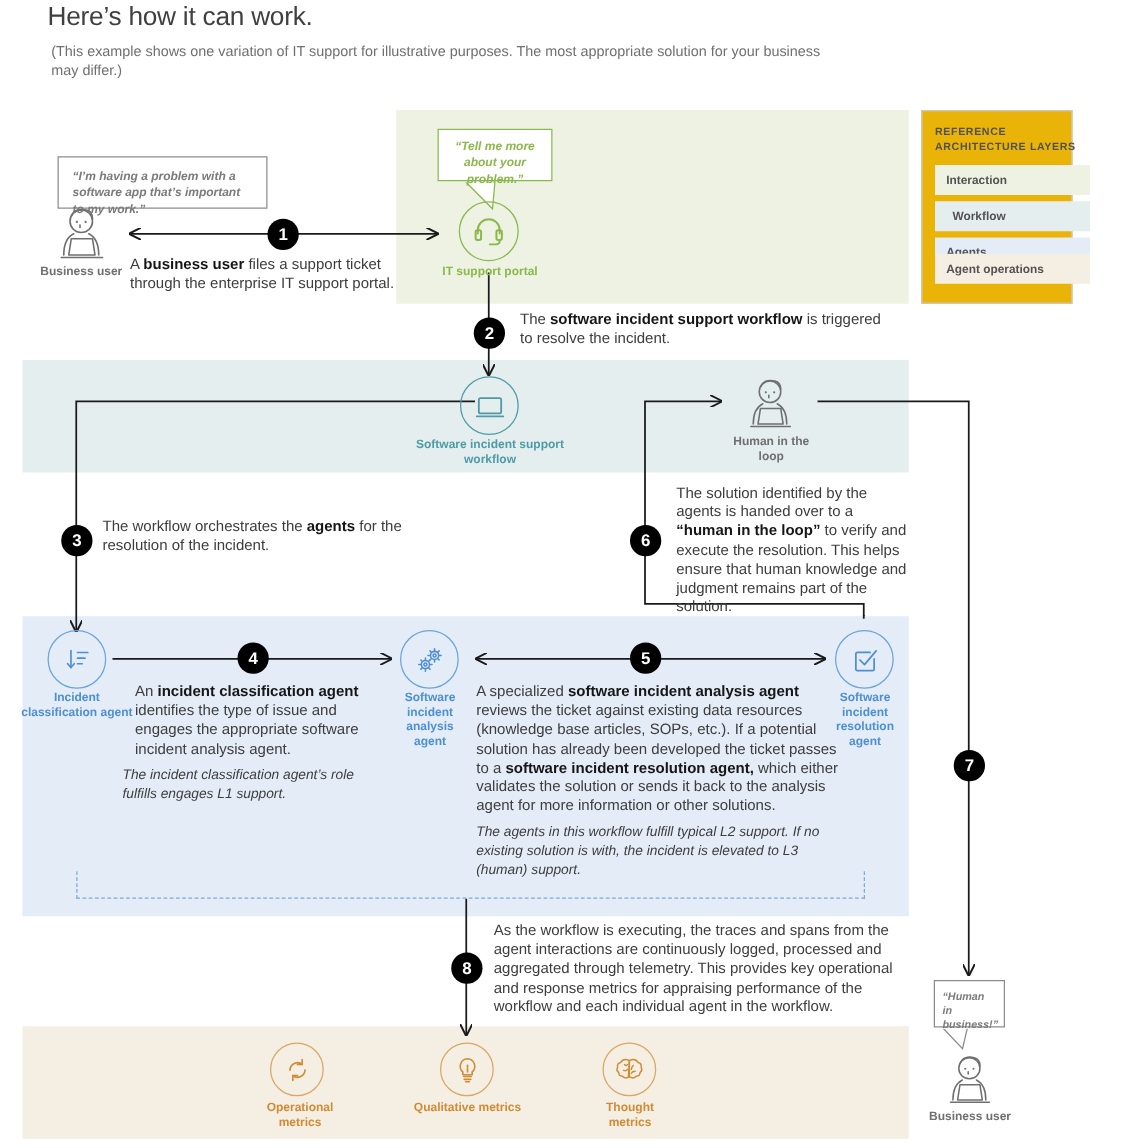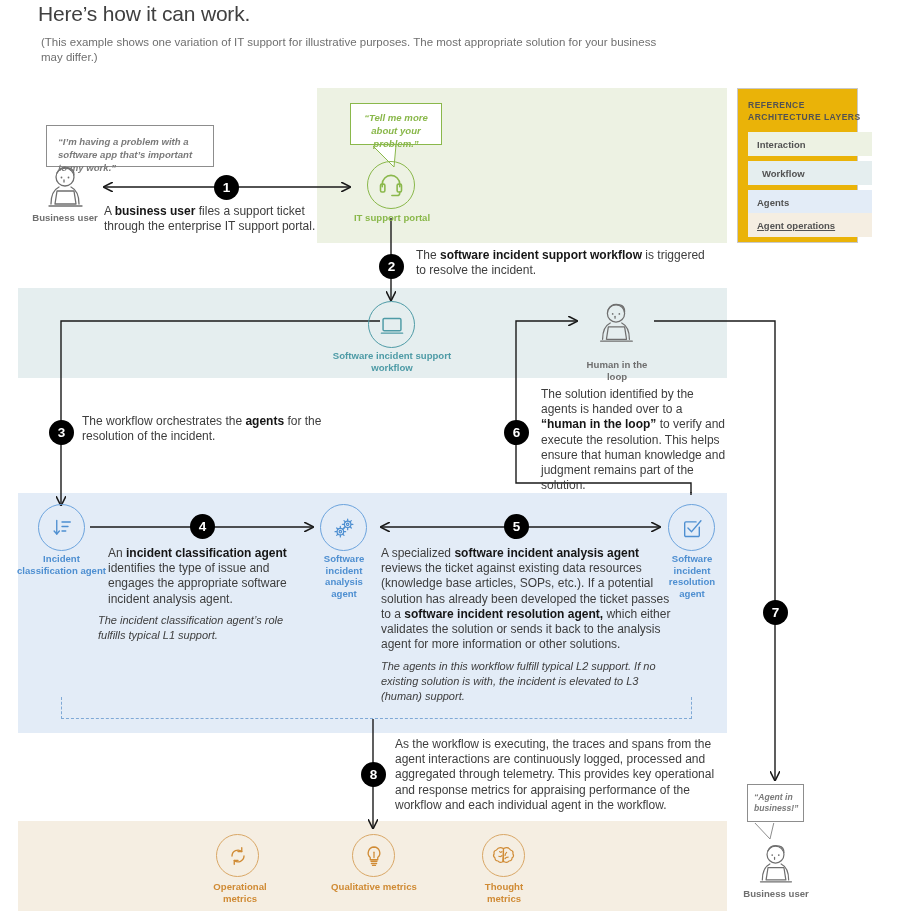--- a/index.html
+++ b/index.html
@@ -77,21 +77,21 @@
     font-weight: bold;
     color: #525252;
     display: flex;
     align-items: center;
     padding-left: 9px;
     box-sizing: border-box;
   }
   #legend-row-0 { top: 43px;  background: #edf2e3; }
   #legend-row-1 { top: 72px;  background: #e5eeef; padding-left: 14px; }
   #legend-row-2 { top: 101px; background: #e3ecf7; }
-  #legend-row-3 { top: 124px; background: #f5eee2; text-decoration: underline; }
+  #legend-row-3 { top: 114px; background: #f5eee2; }
 
   
   .bubble {
     box-sizing: border-box;
     border: 1px solid #8d8d8d;
     background: #ffffff;
     font-size: 9.6px;
     font-style: italic;
     font-weight: bold;
     color: #7a7a7a;
@@ -232,21 +232,21 @@
   <div class="abs bubble green" id="bubble-portal">
     <span>“Tell me more about your problem.”</span>
   </div>
   <svg class="abs" style="left:370px; top:144px; width:50px; height:26px;">
     <path d="M 2 1 L 26 1 L 24 23 Z" fill="#ffffff" stroke="none"></path>
     <path d="M 2 1 L 24 23 L 26 1" fill="none" stroke="#8ab84b" stroke-width="1"></path>
     <path d="M 0 1 L 32 1" stroke="#edf2e3" stroke-width="2"></path>
   </svg>
 
   <div class="abs bubble" id="bubble-user2">
-    <span>“Agent in business!”</span>
+    <span>“Human in business!”</span>
   </div>
   <svg class="abs" style="left:752px; top:821px; width:40px; height:22px;">
     <path d="M 2 1 L 22 1 L 18 18 Z" fill="#ffffff" stroke="none"></path>
     <path d="M 2 1 L 18 18 L 22 1" fill="none" stroke="#8d8d8d" stroke-width="1"></path>
     <path d="M 0 1 L 30 1" stroke="#ffffff" stroke-width="2"></path>
   </svg>
 
   <div class="abs" style="left:40px; top:163px; width:50px; height:47px;">
     <svg viewBox="0 0 50 47" width="50" height="47">
       <g fill="none" stroke="#6f6f6f" stroke-width="1.3" stroke-linecap="round" stroke-linejoin="round">
@@ -294,21 +294,21 @@
         <circle cx="21.5" cy="14.5" r="0.9" fill="#6f6f6f" stroke="none"></circle>
         <circle cx="28.5" cy="14.5" r="0.9" fill="#6f6f6f" stroke="none"></circle>
         <path d="M24 17 v2"></path>
         <path d="M11 41 q0 -13 8 -17"></path>
         <path d="M39 41 q0 -13 -8 -17"></path>
         <path d="M15 41 h21 l-2 -13 h-17 z"></path>
         <path d="M9 43 h33"></path>
       </g>
     </svg>
   </div>
-  <div class="icon-label" style="left:576px; top:348px; width:82px; color:#6f6f6f;margin-top:11px;">Human in the loop</div>
+  <div class="icon-label" style="left:576px; top:348px; width:82px; color:#6f6f6f;">Human in the loop</div>
 
   <div class="abs icon-circle" style="left:38px; top:504px; width:47px; height:47px; border:1.6px solid #6ba3dd;">
     <svg viewBox="0 0 32 32" width="24" height="24">
       <g fill="none" stroke="#4e8fd1" stroke-width="1.8" stroke-linecap="round" stroke-linejoin="round">
         <path d="M9 6 v18"></path>
         <path d="M5.5 20 L9 24 L12.5 20"></path>
         <path d="M16 8 h11"></path>
         <path d="M16 14 h8"></path>
         <path d="M16 20 h5"></path>
       </g>
@@ -396,21 +396,21 @@
   <div class="abs para" style="left:104px; top:204px; width:225px;">A <b>business user</b> files a support ticket through the enterprise IT support portal.</div>
 
   <div class="abs step-badge" style="left:379px; top:254px;">2</div>
   <div class="abs para" style="left:416px; top:248px; width:300px;">The <b>software incident support workflow</b> is triggered to resolve the incident.</div>
 
   <div class="abs step-badge" style="left:49px; top:420px;">3</div>
   <div class="abs para" style="left:82px; top:414px; width:240px;">The workflow orchestrates the <b>agents</b> for the resolution of the incident.</div>
 
   <div class="abs step-badge" style="left:190px; top:514px;">4</div>
   <div class="abs para" style="left:108px; top:546px; width:205px;">An <b>incident classification agent</b> identifies the type of issue and engages the appropriate software incident analysis agent.</div>
-  <div class="abs para-italic" style="left:98px; top:613px; width:205px;">The incident classification agent’s role fulfills typical L1 support.</div>
+  <div class="abs para-italic" style="left:98px; top:613px; width:205px;">The incident classification agent’s role fulfills engages L1 support.</div>
 
   <div class="abs step-badge" style="left:504px; top:514px;">5</div>
   <div class="abs para" style="left:381px; top:546px; width:292px;">A specialized <b>software incident analysis agent</b> reviews the ticket against existing data resources (knowledge base articles, SOPs, etc.). If a potential solution has already been developed the ticket passes to a <b>software incident resolution agent,</b> which either validates the solution or sends it back to the analysis agent for more information or other solutions.</div>
   <div class="abs para-italic" style="left:381px; top:659px; width:292px;">The agents in this workflow fulfill typical L2 support. If no existing solution is with, the incident is elevated to L3 (human) support.</div>
 
   <div class="abs step-badge" style="left:504px; top:420px;">6</div>
   <div class="abs para" style="left:541px; top:387px; width:190px;">The solution identified by the agents is handed over to a <b>“human in the loop”</b> to verify and execute the resolution. This helps ensure that human knowledge and judgment remains part of the solution.</div>
 
   <div class="abs step-badge" style="left:763px; top:600px;">7</div>
 

